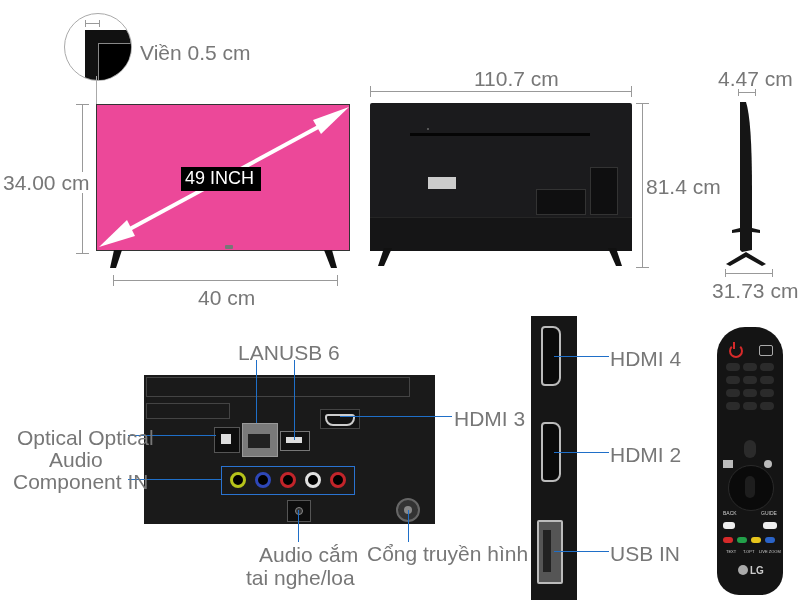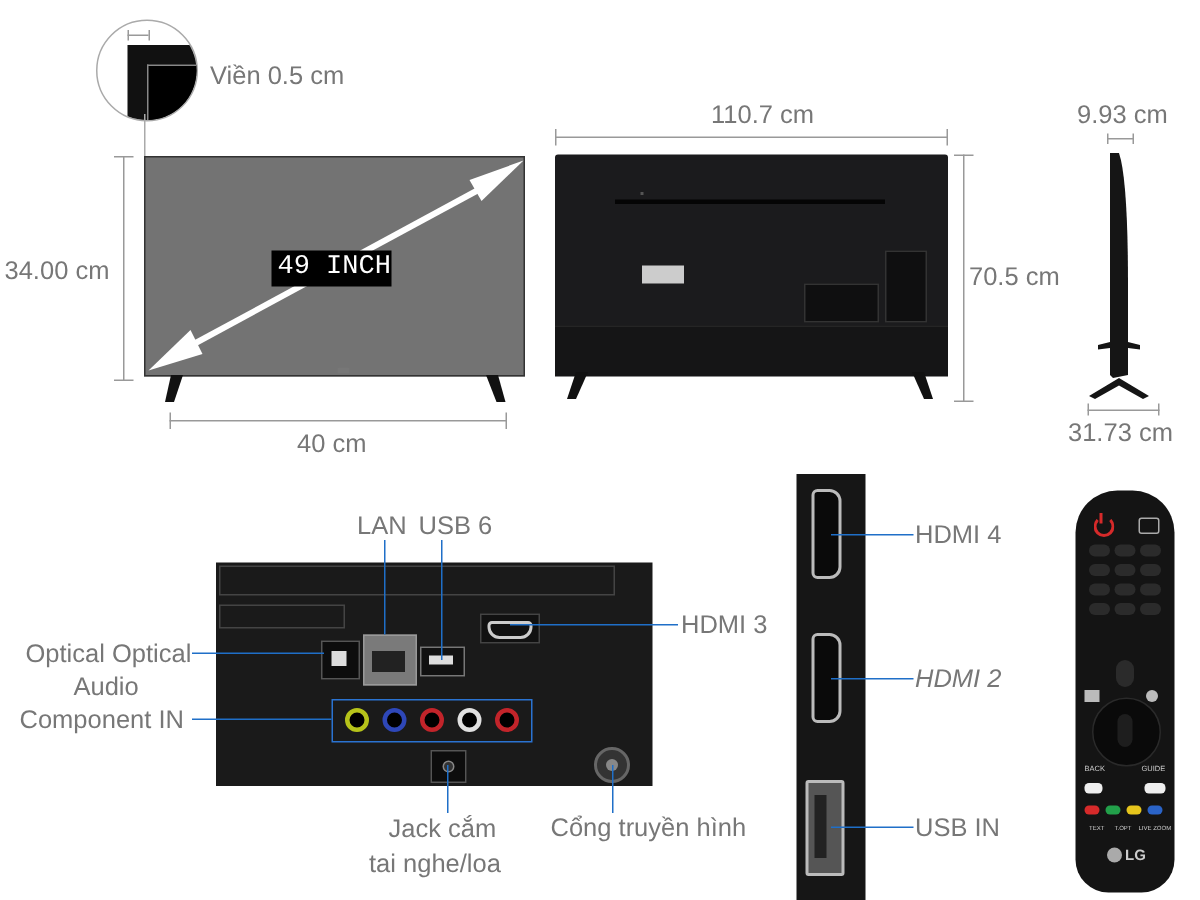--- a/index.html
+++ b/index.html
@@ -1,22 +1,22 @@
 <!DOCTYPE html>
 <html><head>
 <meta charset="utf-8">
 <style>
   html, body { margin:0; padding:0; background:#ffffff; }
   body { width:800px; height:600px; position:relative; overflow:hidden;
          font-family:"Liberation Sans", sans-serif; color:#777; }
   .abs { position:absolute; }
-  .lbl { position:absolute; font-size:17px; color:#777; white-space:nowrap; line-height:1; }
+  .lbl { position:absolute; font-size:21px; color:#777; white-space:nowrap; line-height:1; }
   .dim { position:absolute; background:#999; }
   .lead { position:absolute; background:#1f6fc8; }
-  .black { background:#737373;font-family:Liberation Mono, monospace; }
+  .black { background:#ec4899; }
   svg { display:block; }
 </style>
 </head>
 <body>
 
 <div>
 
   <div class="abs" style="left:64px;top:13px;width:66px;height:66px;border-radius:50%;border:1px solid #aaa;overflow:hidden;background:#fff;">
     <div class="abs" style="left:20px;top:16px;width:60px;height:60px;background:#111;"></div>
     <div class="abs" style="left:33px;top:29px;width:60px;height:60px;background:#000;border-left:1px solid #888;border-top:1px solid #888;"></div>
@@ -69,25 +69,25 @@
     <div class="abs" style="left:57px;top:25px;width:2px;height:2px;background:#555;"></div>
   </div>
   <svg class="abs" width="262" height="20" viewBox="0 0 262 20" style="left:370px;top:248px;">
     <polygon points="14,0 22,0 14,18 8,18" fill="#111"></polygon>
     <polygon points="238,0 246,0 252,18 246,18" fill="#111"></polygon>
   </svg>
 
   <div class="dim" style="left:642px;top:103px;width:1px;height:165px;"></div>
   <div class="dim" style="left:636px;top:103px;width:13px;height:1px;"></div>
   <div class="dim" style="left:636px;top:267px;width:13px;height:1px;"></div>
-  <span class="lbl" style="left:646px;top:176px;">70.5 cm</span>
-</div>
-
-<div>
-  <span class="lbl" style="left:718px;top:68px;">9.93 cm</span>
+  <span class="lbl" style="left:646px;top:176px;">81.4 cm</span>
+</div>
+
+<div>
+  <span class="lbl" style="left:718px;top:68px;">4.47 cm</span>
   <div class="dim" style="left:738px;top:92px;width:18px;height:1px;"></div>
   <div class="dim" style="left:738px;top:89px;width:1px;height:7px;"></div>
   <div class="dim" style="left:755px;top:89px;width:1px;height:7px;"></div>
   <svg class="abs" width="60" height="170" viewBox="0 0 60 170" style="left:722px;top:100px;">
     <path d="M18,2 L24,2 Q30,20 30,90 L30,150 L20,152 L18,150 Z" fill="#151515"></path>
     <polygon points="10,130 18,128 18,132 10,133" fill="#151515"></polygon>
     <polygon points="30,128 38,130 38,133 30,132" fill="#151515"></polygon>
     <polygon points="4,164 24,152 44,164 40,166 24,157 8,166" fill="#151515"></polygon>
   </svg>
   <div class="dim" style="left:725px;top:273px;width:48px;height:1px;"></div>
@@ -142,38 +142,38 @@
   <div class="lead" style="left:340px;top:416px;width:112px;height:1px;"></div>
   <div class="lead" style="left:128px;top:435px;width:88px;height:1px;"></div>
   <div class="lead" style="left:128px;top:479px;width:93px;height:1px;"></div>
   <div class="lead" style="left:298px;top:510px;width:1px;height:32px;"></div>
   <div class="lead" style="left:408px;top:510px;width:1px;height:32px;"></div>
 
   <span class="lbl" style="left:454px;top:408px;">HDMI 3</span>
   <span class="lbl" style="left:17px;top:427px;">Optical Optical</span>
   <span class="lbl" style="left:49px;top:449px;">Audio</span>
   <span class="lbl" style="left:13px;top:471px;">Component IN</span>
-  <span class="lbl" style="left:259px;top:544px;">Jack cắm</span>
+  <span class="lbl" style="left:259px;top:544px;">Audio cắm</span>
   <span class="lbl" style="left:246px;top:567px;">tai nghe/loa</span>
   <span class="lbl" style="left:367px;top:543px;">Cổng truyền hình</span>
 </div>
 
 <div>
   <div class="abs" style="left:531px;top:316px;width:46px;height:284px;background:#161616;">
     <div class="abs" style="left:10px;top:10px;width:16px;height:56px;border:2px solid #bbb;border-radius:4px 8px 8px 4px;background:#0a0a0a;"></div>
     <div class="abs" style="left:10px;top:106px;width:16px;height:56px;border:2px solid #bbb;border-radius:4px 8px 8px 4px;background:#0a0a0a;"></div>
     <div class="abs" style="left:6px;top:204px;width:22px;height:60px;background:#555;border:2px solid #bbb;border-radius:2px;">
       <div class="abs" style="left:4px;top:8px;width:8px;height:42px;background:#222;"></div>
     </div>
   </div>
   <div class="lead" style="left:554px;top:356px;width:55px;height:1px;"></div>
   <div class="lead" style="left:554px;top:452px;width:55px;height:1px;"></div>
   <div class="lead" style="left:554px;top:551px;width:55px;height:1px;"></div>
   <span class="lbl" style="left:610px;top:348px;">HDMI 4</span>
-  <span class="lbl" style="left:610px;top:444px;font-style:italic;">HDMI 2</span>
+  <span class="lbl" style="left:610px;top:444px;">HDMI 2</span>
   <span class="lbl" style="left:610px;top:543px;">USB IN</span>
 </div>
 
 <div style="position:absolute;left:717px;top:327px;width:66px;height:268px;background:#141414;border-radius:28px 28px 22px 22px;">
   <div class="abs" style="left:12px;top:17px;width:10px;height:10px;border:2px solid #d62a2a;border-radius:50%;border-top-color:transparent;"></div>
   <div class="abs" style="left:16px;top:15px;width:2px;height:7px;background:#d62a2a;"></div>
   <div class="abs" style="left:42px;top:18px;width:12px;height:9px;border:1px solid #aaa;border-radius:2px;"></div>
 
   <div class="abs" style="left:9px;top:36px;width:48px;">
     <div style="display:grid;grid-template-columns:repeat(3,14px);column-gap:3px;row-gap:5px;">

